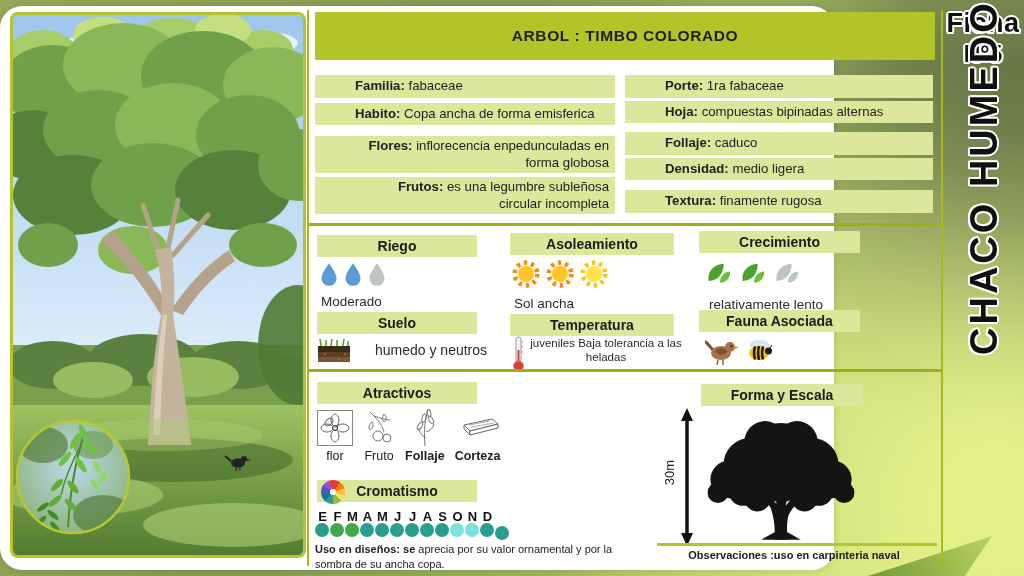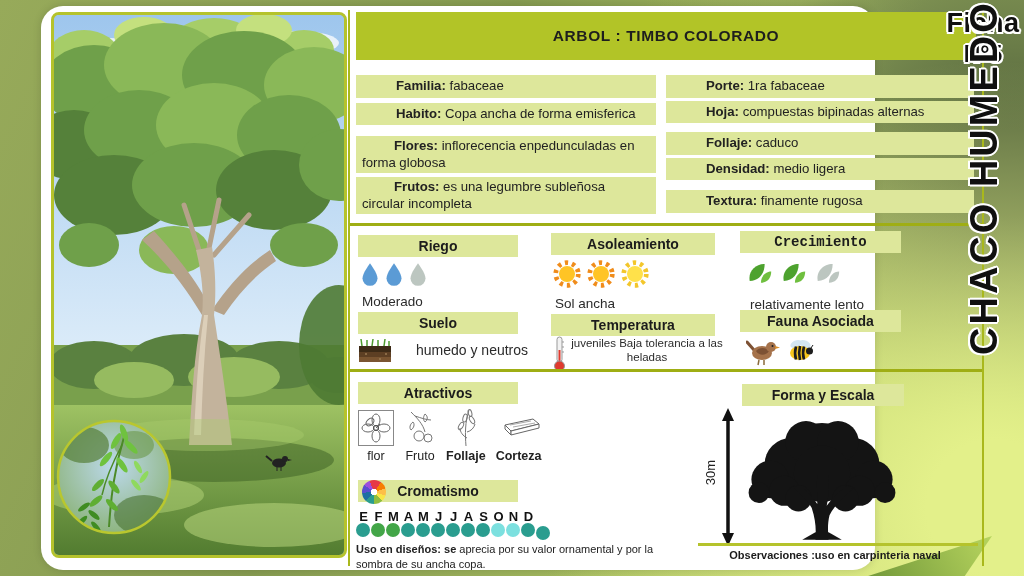--- a/index.html
+++ b/index.html
@@ -9,36 +9,36 @@
       radial-gradient(circle at 97% 88%, #e3f08a 0 6%, rgba(227,240,138,0) 40%),
       radial-gradient(circle at 99% 30%, #55663d 0 4%, rgba(85,102,61,0) 25%),
       radial-gradient(circle at 96% 12%, #8fa35b 0 8%, rgba(143,163,91,0) 30%),
       radial-gradient(circle at 90% 60%, #b4ca67 0 10%, rgba(180,202,103,0) 45%),
       linear-gradient(115deg,#97aa5a 0%,#869b51 40%,#a7bd60 70%,#cade75 100%);
   }
   .bg-leaf{position:absolute;left:862px;top:536px;width:130px;height:42px;
     background:linear-gradient(60deg,#6f9638,#b7d45e);
     clip-path:polygon(0 100%,100% 0,78% 100%);z-index:0;}
   .card{position:absolute;left:0;top:6px;width:834px;height:564px;background:#ffffff;
-    border-radius:22px;z-index:1;box-shadow:0 0 8px rgba(0,0,0,.15);margin-left:41px;}
+    border-radius:22px;z-index:1;box-shadow:0 0 8px rgba(0,0,0,.15);}
   
   .photo-frame{position:absolute;left:10px;top:6px;width:296px;height:546px;
     border:3px solid #b5c32c;border-radius:8px;overflow:hidden;box-sizing:border-box;background:#9ec6ed;}
   .photo-frame svg{display:block;}
   
   .panel{position:absolute;left:307px;top:4px;width:636px;height:556px;box-sizing:border-box;
     border-left:2px solid #a9b81c;border-right:2px solid #a9b81c;}
   .title{position:absolute;left:6px;top:2px;width:620px;height:48px;background:#b2c427;
     display:flex;flex-direction:column;align-items:center;justify-content:center;
     font-weight:800;font-size:15.5px;letter-spacing:.6px;color:#1e1e1e;line-height:1.35;}
   .divider{position:absolute;left:0;width:632px;height:3px;background:#9fae14;}
   .fields{position:absolute;display:flex;flex-direction:column;}
   .frow{background:#dde79b;font-size:13.2px;padding:3px 8px;color:#222;line-height:1.25;margin-bottom:5px;}
   .frow b{font-weight:700;padding-left:32px;}
-  .frow.tall{text-align:left;padding:2px 6px;}
+  .frow.tall{text-align:right;padding:2px 6px;}
   .fl .frow:nth-child(2){margin-bottom:11px;}
   .fl .frow:nth-child(3){margin-bottom:4px;}
   .fr .frow{margin-bottom:3px;}
   .fr .frow:nth-child(2){margin-bottom:9px;}
   .fr .frow:nth-child(4){margin-bottom:10px;}
   .hdr{background:#dde79b;font-weight:700;font-size:14px;text-align:center;color:#1c1c1c;
     padding:3px 0;position:absolute;}
   .caption{position:absolute;font-size:13.5px;color:#2b2b2b;}
   .icon-row{position:absolute;display:flex;align-items:flex-end;gap:4px;}
   .off path,.off ellipse{fill:#bcc6c0 !important;}
@@ -257,21 +257,21 @@
           <circle class="ring" cx="17" cy="17" r="12" fill="none" stroke="#f08c1b" stroke-width="5" stroke-dasharray="3.5 4.2"></circle>
           <circle class="core" cx="17" cy="17" r="8.5" fill="#ffc425"></circle>
           </svg>
         <svg class="lvl sun3" width="32" height="32" viewBox="0 0 34 34">
           <circle class="ring" cx="17" cy="17" r="12" fill="none" stroke="#f08c1b" stroke-width="5" stroke-dasharray="3.5 4.2"></circle>
           <circle class="core" cx="17" cy="17" r="8.5" fill="#ffc425"></circle>
           </svg>
       </div>
       <div class="caption" style="left:205px;top:286px;">Sol ancha</div>
 
-      <div class="hdr" style="left:390px;top:221px;width:161px;font-family:Liberation Mono, monospace;">Crecimiento</div>
+      <div class="hdr" style="left:390px;top:221px;width:161px;">Crecimiento</div>
       <div class="icon-row" style="left:396px;top:250px;gap:6px;">
         <svg class="lvl" width="28" height="25" viewBox="0 0 30 26">
           <path d="M4 22 C2 12 10 4 20 4 C20 14 14 22 4 22 Z" fill="#4da22e"></path>
           <path d="M16 24 C16 17 21 12 27 12 C27 19 23 24 16 24 Z" fill="#6fbf3f"></path>
           </svg>
         <svg class="lvl" width="28" height="25" viewBox="0 0 30 26">
           <path d="M4 22 C2 12 10 4 20 4 C20 14 14 22 4 22 Z" fill="#4da22e"></path>
           <path d="M16 24 C16 17 21 12 27 12 C27 19 23 24 16 24 Z" fill="#6fbf3f"></path>
           </svg>
         <svg class="lvl off" width="28" height="25" viewBox="0 0 30 26">

